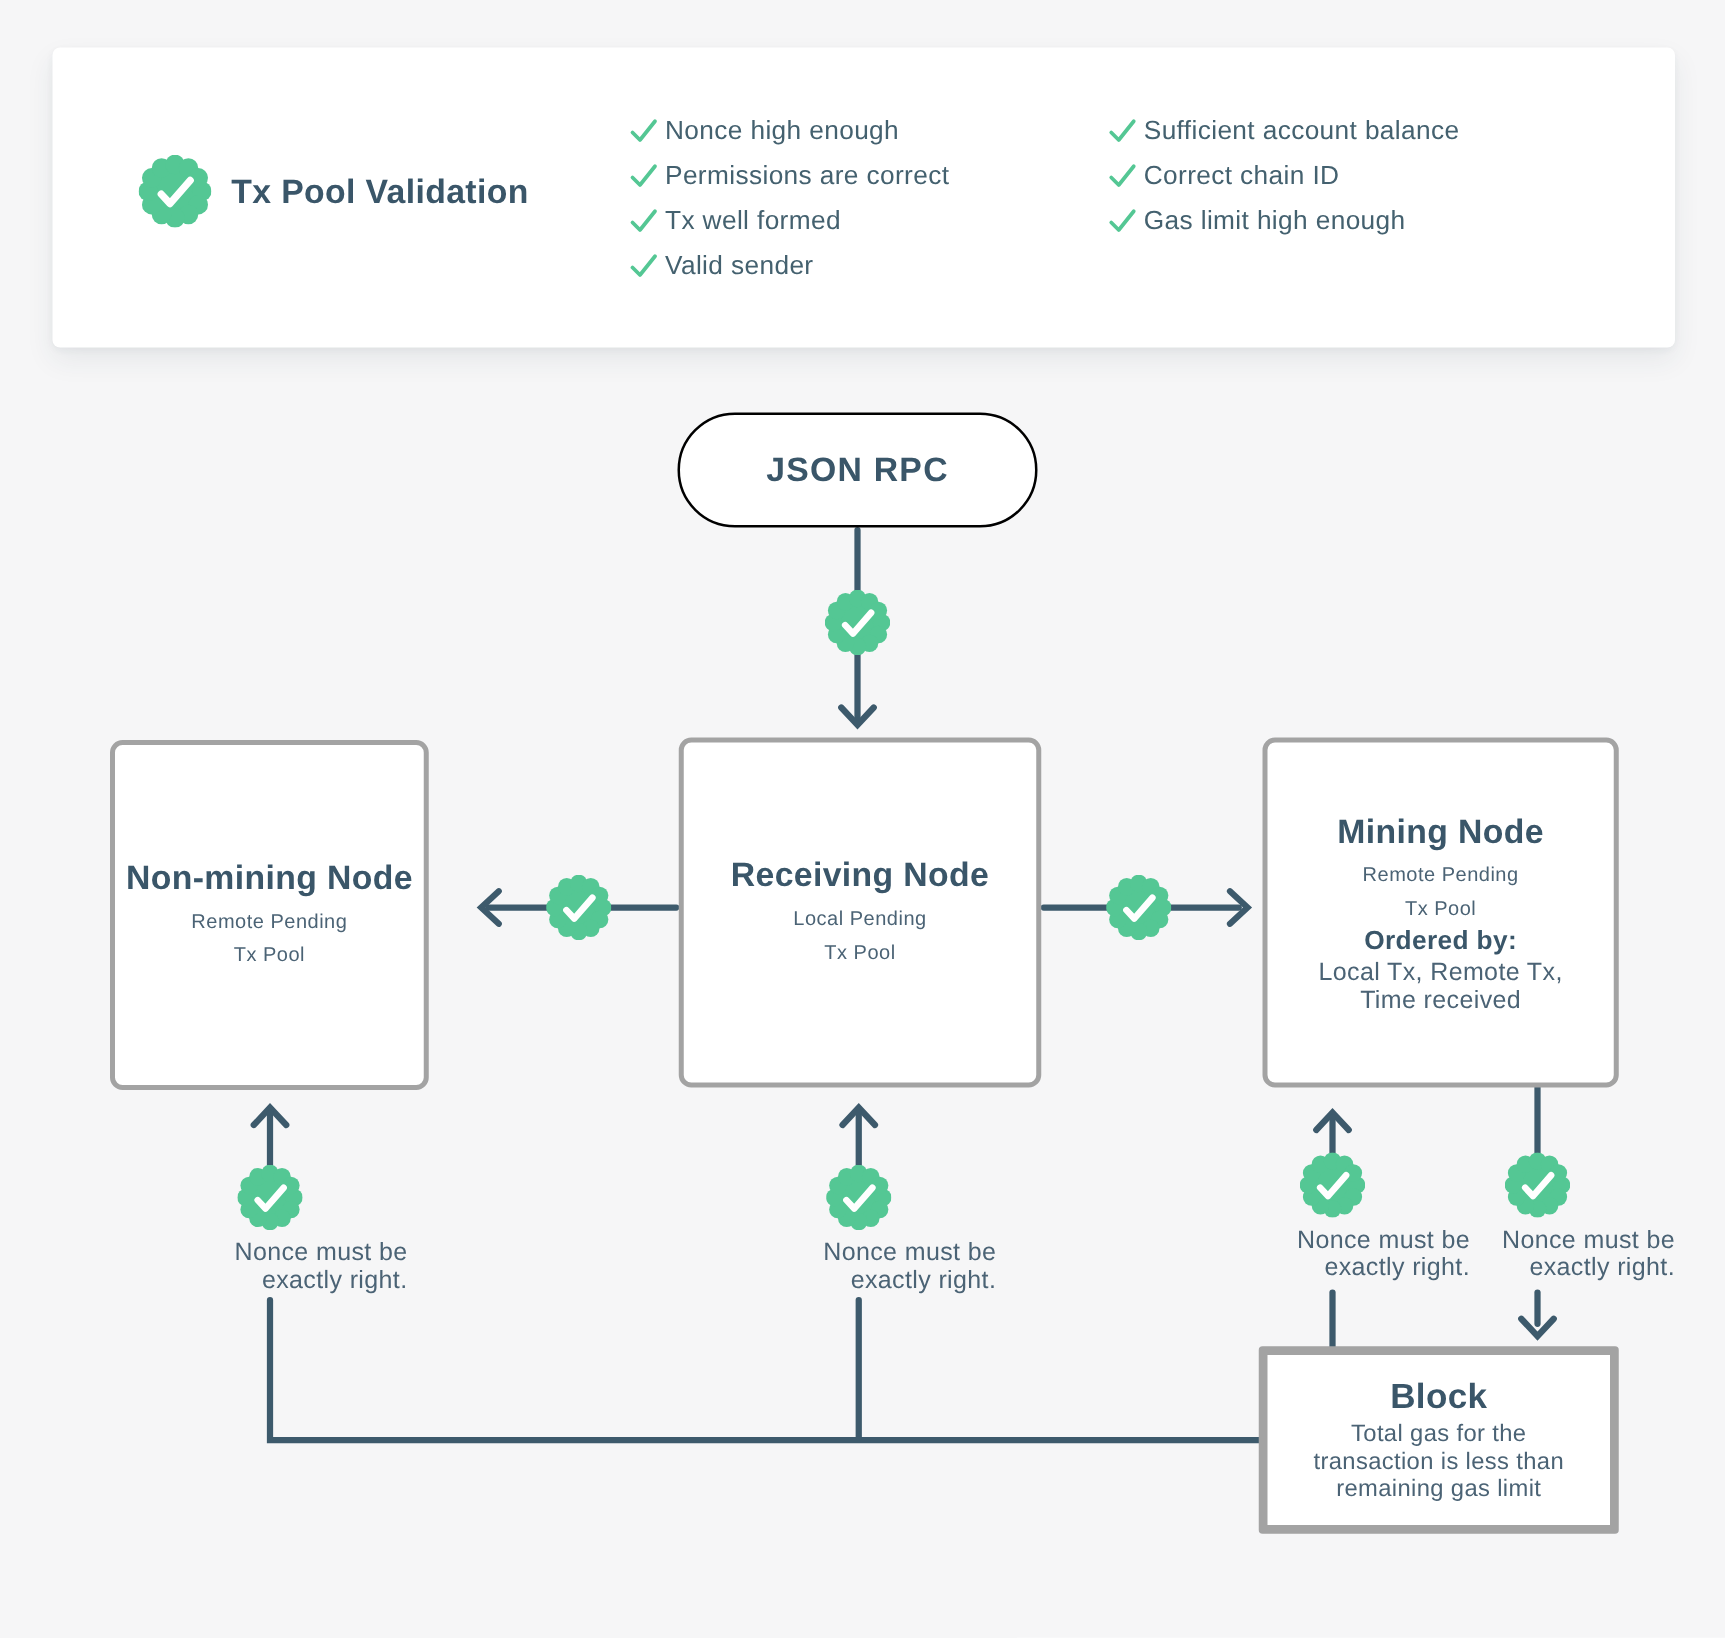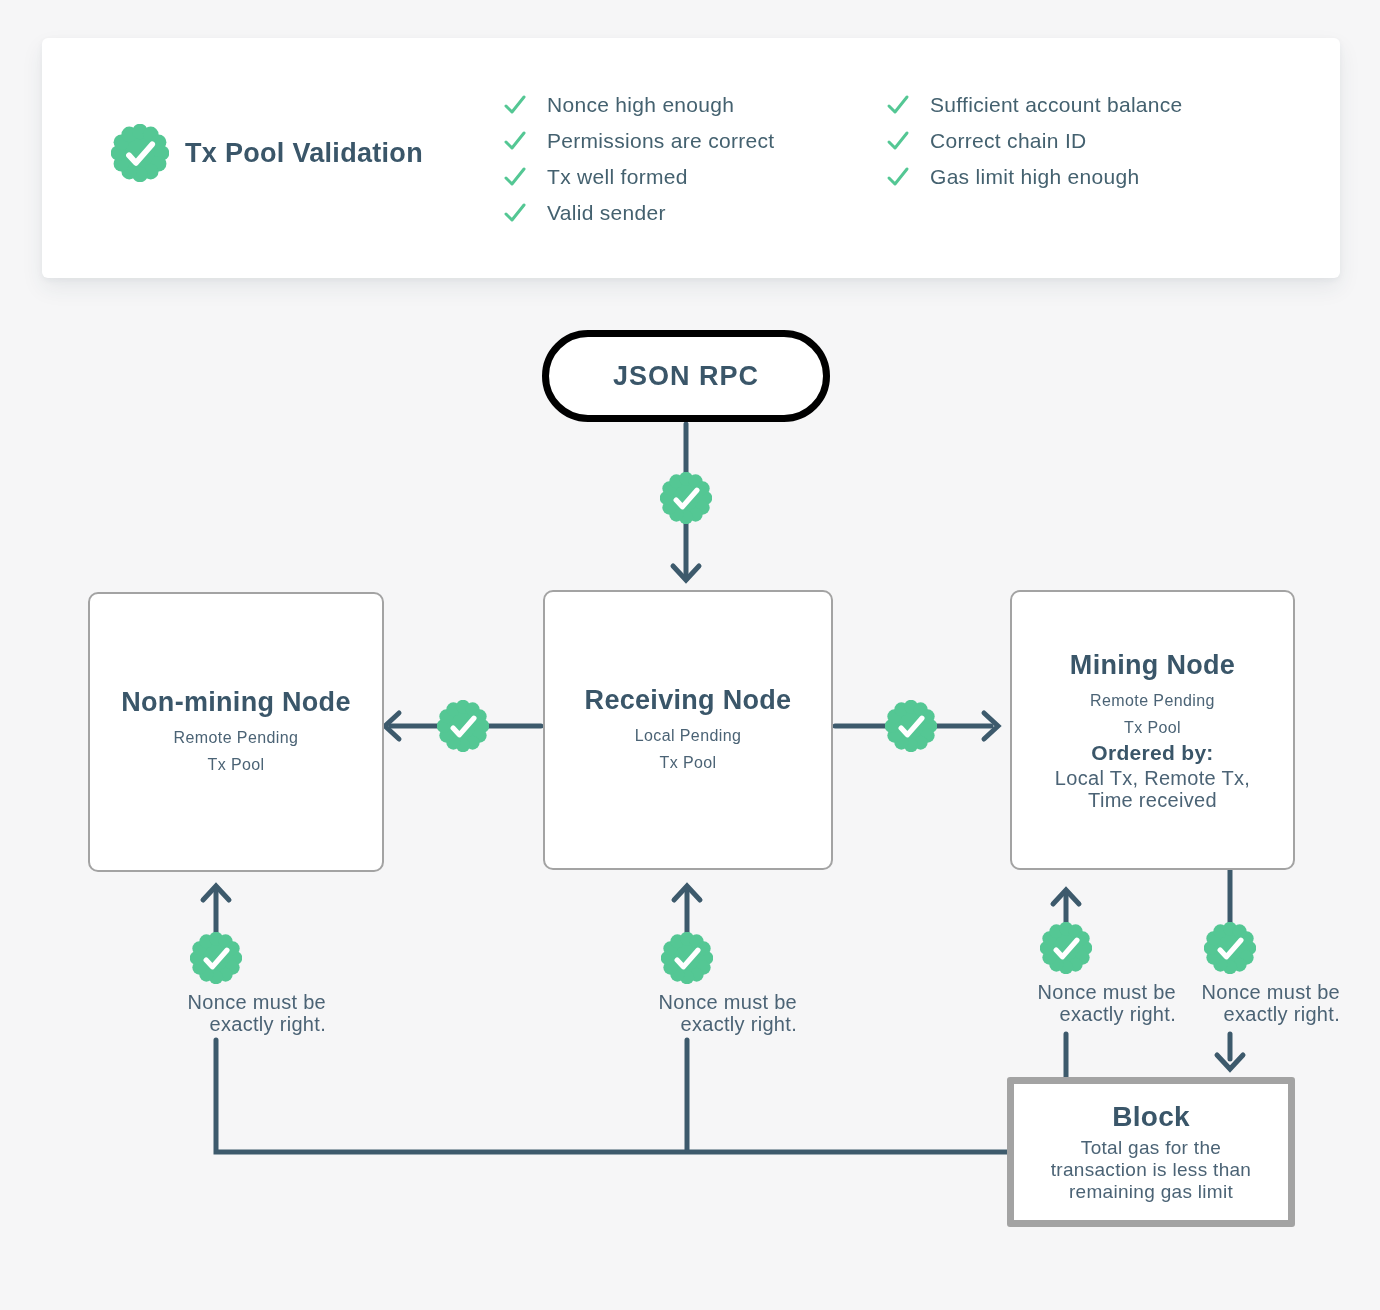--- a/index.html
+++ b/index.html
@@ -16,37 +16,37 @@
     box-shadow:0 10px 22px rgba(40,60,80,.08),0 2px 6px rgba(40,60,80,.05);
   }
   .legend-badge{position:absolute;left:69px;top:86px;width:58px;height:58px;}
   .legend-title{
     position:absolute;left:143px;top:100px;
     font-size:27px;font-weight:700;color:#3a5669;letter-spacing:.3px;
   }
   .chk-col{position:absolute;top:49px;display:flex;flex-direction:column;}
   .chk-col.c1{left:461px;}
   .chk-col.c2{left:844px;}
-  .chk-row{display:flex;align-items:center;height:36px;gap:20px;}
+  .chk-row{display:flex;align-items:center;height:36px;gap:5px;}
   .chk-row .lbl{font-size:21px;color:#44616f;letter-spacing:.3px;white-space:nowrap;}
   .chk-row svg{flex:0 0 auto;}
   
   .pill{
     position:absolute;left:542px;top:330px;width:288px;height:92px;
-    box-sizing:border-box;background:#fff;border:7px solid #000000;border-radius:46px;
+    box-sizing:border-box;background:#fff;border:2px solid #000000;border-radius:46px;
     display:flex;align-items:center;justify-content:center;
     font-size:27px;font-weight:700;color:#3a5669;letter-spacing:1px;
   }
   .box{
     position:absolute;box-sizing:border-box;background:#fff;
-    border:2px solid #a3a3a3;border-radius:10px;
+    border:4px solid #a3a3a3;border-radius:10px;
     display:flex;flex-direction:column;align-items:center;justify-content:center;
     text-align:center;
   }
-  .box.non-mining{left:88px;top:592px;width:296px;height:280px;}
+  .box.non-mining{left:88px;top:592px;width:255px;height:280px;}
   .box.receiving{left:543px;top:590px;width:290px;height:280px;}
   .box.mining{left:1010px;top:590px;width:285px;height:280px;}
   .box.block{left:1007px;top:1077px;width:288px;height:150px;border-width:7px;border-radius:3px;}
   .box-title{font-size:27px;font-weight:700;color:#3a5669;letter-spacing:.3px;margin-bottom:6px;}
   .box-sub{font-size:16px;line-height:27px;color:#4b6375;letter-spacing:.4px;}
   .ordered{}
   .ordered .ord-label{font-size:21px;font-weight:700;color:#3a5669;letter-spacing:.3px;margin-bottom:2px;}
   .ordered .ord-line{font-size:20px;line-height:22px;color:#4b6375;letter-spacing:.3px;}
   .block .box-title{margin-bottom:4px;font-size:28px;}
   .block .blk-line{font-size:19px;line-height:22px;color:#4b6375;letter-spacing:.3px;}

